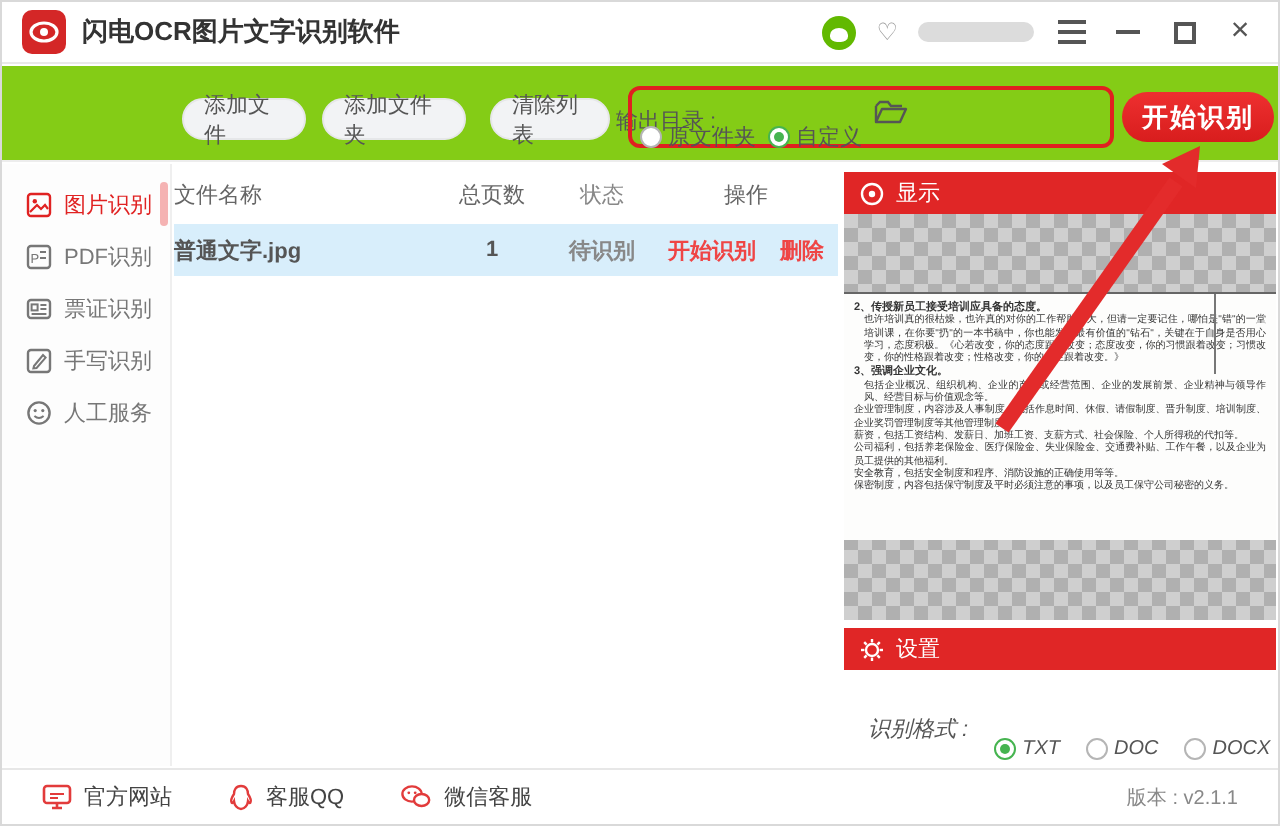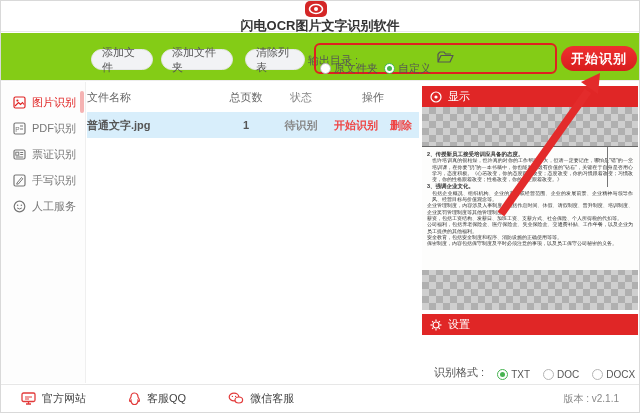--- a/index.html
+++ b/index.html
@@ -1,21 +1,21 @@
 <!DOCTYPE html>
 <html><head>
 <meta charset="utf-8">
 <style>
   * { margin:0; padding:0; box-sizing:border-box; }
   html,body { width:640px; height:413px; }
   body { font-family:"Liberation Sans","DejaVu Sans",sans-serif; background:#fff; overflow:hidden; }
   .window { position:relative; width:640px; height:413px; background:#fff; border:1px solid #d9d9d9; overflow:hidden; }
 
   
-  .titlebar { position:absolute; top:0; left:0; right:0; height:31px; background:#fff; border-bottom:1px solid #e9e9e9; display:flex; align-items:center; padding:0 10px;flex-direction:column; }
+  .titlebar { position:absolute; top:0; left:0; right:0; height:31px; background:#fff; border-bottom:1px solid #e9e9e9; display:flex; align-items:center; padding:0 10px; }
   .logo { width:22px; height:22px; background:#d42727; border-radius:5px; display:flex; align-items:center; justify-content:center; margin-right:8px; }
   .app-title { font-size:13px; font-weight:bold; color:#333; }
   .title-right { margin-left:auto; display:flex; align-items:center; gap:10px; }
   .wechat-mini { width:17px; height:17px; border-radius:50%; background:#62b900; position:relative; }
   .wechat-mini::after { content:""; position:absolute; left:4px; top:6px; width:9px; height:7px; background:#fff; border-radius:50% 50% 40% 40%; }
   .heart { color:#9a9a9a; font-size:12px; }
   .blur-pill { width:58px; height:10px; background:#dcdcdc; border-radius:5px; }
   .winbtn { width:18px; height:18px; display:flex; align-items:center; justify-content:center; color:#555; cursor:default; }
   .hamburger { display:flex; flex-direction:column; gap:3px; }
   .hamburger i { display:block; width:14px; height:2px; background:#555; }
@@ -64,26 +64,26 @@
     background-image:
       linear-gradient(45deg,#b0b0b0 25%,transparent 25%,transparent 75%,#b0b0b0 75%),
       linear-gradient(45deg,#b0b0b0 25%,transparent 25%,transparent 75%,#b0b0b0 75%);
     background-size:14px 14px; background-position:0 0,7px 7px; }
   .page { position:absolute; left:0; right:0; top:39px; height:124px; background:#fdfdfc; border-top:1px solid #666; padding:3px 5px 0 5px; overflow:hidden; }
   .page-edge { position:absolute; right:30px; top:0; width:1px; height:40px; background:#777; }
   .pline { font-size:5px; line-height:6.3px; color:#333; text-align:justify; letter-spacing:0; }
   .pline.head { font-weight:bold; font-size:5.5px; margin-top:1px; }
   .pline.indent { padding-left:5px; }
   .settings-gap { height:4px; }
-  .format-row { display:flex; align-items:flex-end; gap:13px; padding:14px 0 0 12px; }
+  .format-row { display:flex; align-items:center; gap:13px; padding:14px 0 0 12px;font-style:italic; }
   .format-label { font-size:11px; color:#555; }
   .fmt { font-size:10px; }
 
   
-  .statusbar { position:absolute; left:0; right:0; bottom:0; height:28px; border-top:1px solid #e7e7e7; background:#fff; display:flex; align-items:center; padding:0 20px; gap:42px; }
+  .statusbar { position:absolute; left:0; right:0; bottom:0; height:28px; border-top:1px solid #e7e7e7; background:#fff; display:flex; align-items:center; padding:0 20px; gap:28px; }
   .foot-item { display:flex; align-items:center; gap:6px; font-size:11px; color:#444; cursor:pointer; }
   .version { margin-left:auto; font-size:10px; color:#888; }
 
   
   .overlay { position:absolute; inset:0; pointer-events:none; }
 </style>
 </head>
 <body>
 
 <div class="window">

